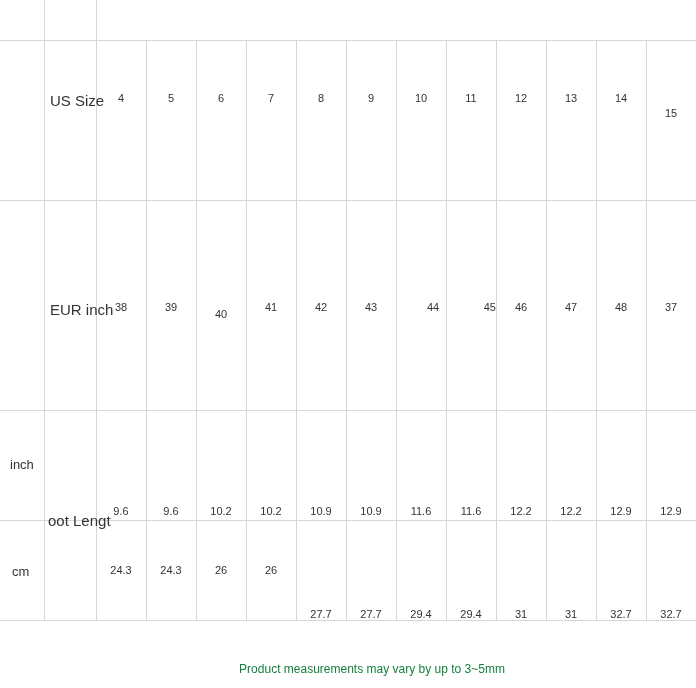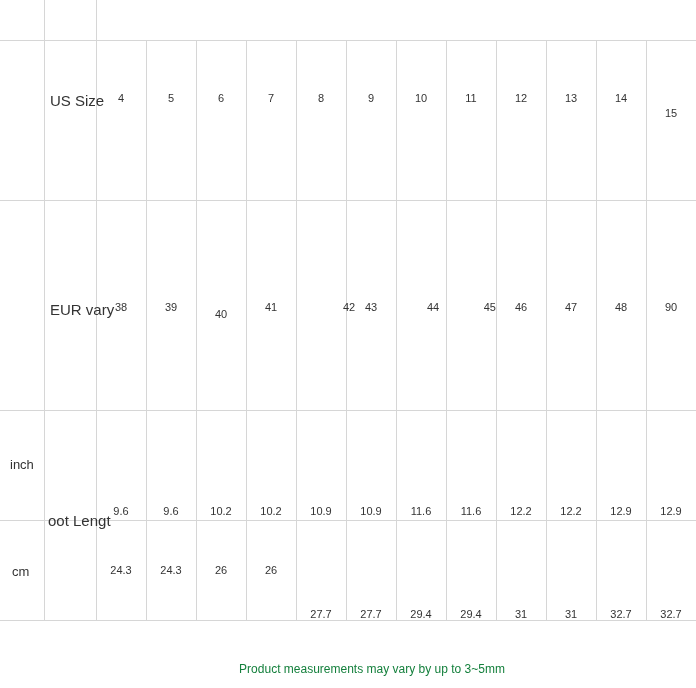--- a/index.html
+++ b/index.html
@@ -98,21 +98,21 @@
   <div class="vline" style="left:296px; top:40px;  height:580px;"></div>
   <div class="vline" style="left:346px; top:40px;  height:580px;"></div>
   <div class="vline" style="left:396px; top:40px;  height:580px;"></div>
   <div class="vline" style="left:446px; top:40px;  height:580px;"></div>
   <div class="vline" style="left:496px; top:40px;  height:580px;"></div>
   <div class="vline" style="left:546px; top:40px;  height:580px;"></div>
   <div class="vline" style="left:596px; top:40px;  height:580px;"></div>
   <div class="vline" style="left:646px; top:40px;  height:580px;"></div>
 
   <div class="collabel" style="left:50px; top:92px;">US Size</div>
-  <div class="collabel" style="left:50px; top:301px;">EUR vary</div>
+  <div class="collabel" style="left:50px; top:301px;">EUR inch</div>
   <div class="rowlabel" style="left:10px; top:457px;">inch</div>
   <div class="collabel" style="left:48px; top:512px;">oot Lengt</div>
   <div class="rowlabel" style="left:12px; top:564px;">cm</div>
 
   <div class="cell" style="left:96px;  top:92px; width:50px;">4</div>
   <div class="cell" style="left:146px; top:92px; width:50px;">5</div>
   <div class="cell" style="left:196px; top:92px; width:50px;">6</div>
   <div class="cell" style="left:246px; top:92px; width:50px;">7</div>
   <div class="cell" style="left:296px; top:92px; width:50px;">8</div>
   <div class="cell" style="left:346px; top:92px; width:50px;">9</div>
@@ -120,28 +120,28 @@
   <div class="cell" style="left:446px; top:92px; width:50px;">11</div>
   <div class="cell" style="left:496px; top:92px; width:50px;">12</div>
   <div class="cell" style="left:546px; top:92px; width:50px;">13</div>
   <div class="cell" style="left:596px; top:92px; width:50px;">14</div>
   <div class="cell" style="left:646px; top:92px; width:50px;margin-top:15px;">15</div>
 
   <div class="cell" style="left:96px;  top:301px; width:50px;">38</div>
   <div class="cell" style="left:146px; top:301px; width:50px;">39</div>
   <div class="cell" style="left:196px; top:308px; width:50px;">40</div>
   <div class="cell" style="left:246px; top:301px; width:50px;">41</div>
-  <div class="cell" style="left:296px; top:301px; width:50px;padding-left:28px;">42</div>
+  <div class="cell" style="left:296px; top:301px; width:50px;">42</div>
   <div class="cell" style="left:346px; top:301px; width:50px;">43</div>
   <div class="cell" style="left:396px; top:301px; width:50px;padding-left:12px;">44</div>
   <div class="cell" style="left:446px; top:301px; width:50px;text-align:right;">45</div>
   <div class="cell" style="left:496px; top:301px; width:50px;">46</div>
   <div class="cell" style="left:546px; top:301px; width:50px;">47</div>
   <div class="cell" style="left:596px; top:301px; width:50px;">48</div>
-  <div class="cell" style="left:646px; top:301px; width:50px;">90</div>
+  <div class="cell" style="left:646px; top:301px; width:50px;">37</div>
 
   <div class="cell" style="left:96px;  top:505px; width:50px;">9.6</div>
   <div class="cell" style="left:146px; top:505px; width:50px;">9.6</div>
   <div class="cell" style="left:196px; top:505px; width:50px;">10.2</div>
   <div class="cell" style="left:246px; top:505px; width:50px;">10.2</div>
   <div class="cell" style="left:296px; top:505px; width:50px;">10.9</div>
   <div class="cell" style="left:346px; top:505px; width:50px;">10.9</div>
   <div class="cell" style="left:396px; top:505px; width:50px;">11.6</div>
   <div class="cell" style="left:446px; top:505px; width:50px;">11.6</div>
   <div class="cell" style="left:496px; top:505px; width:50px;">12.2</div>

